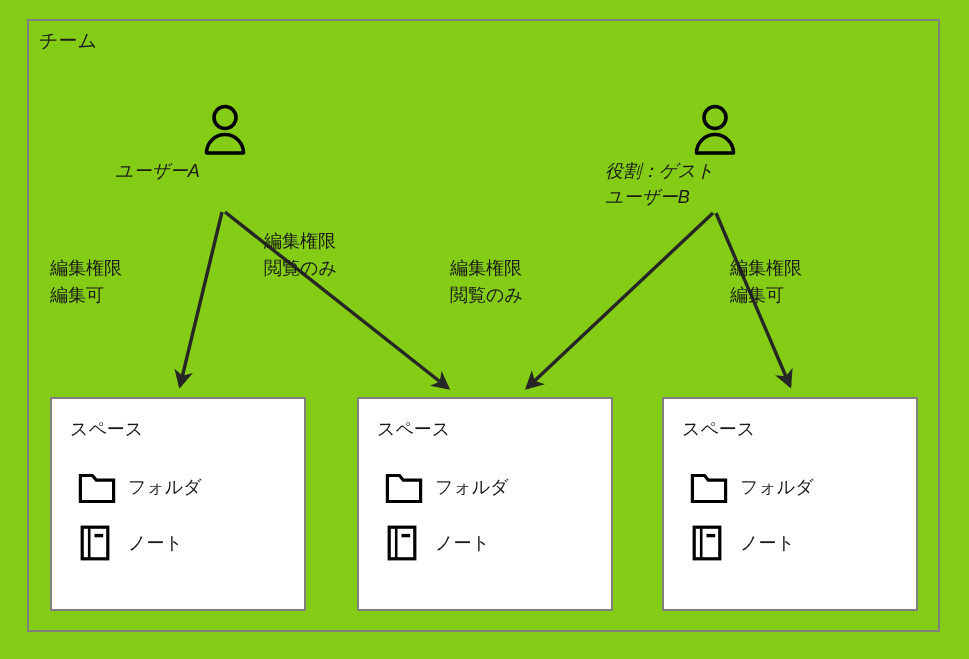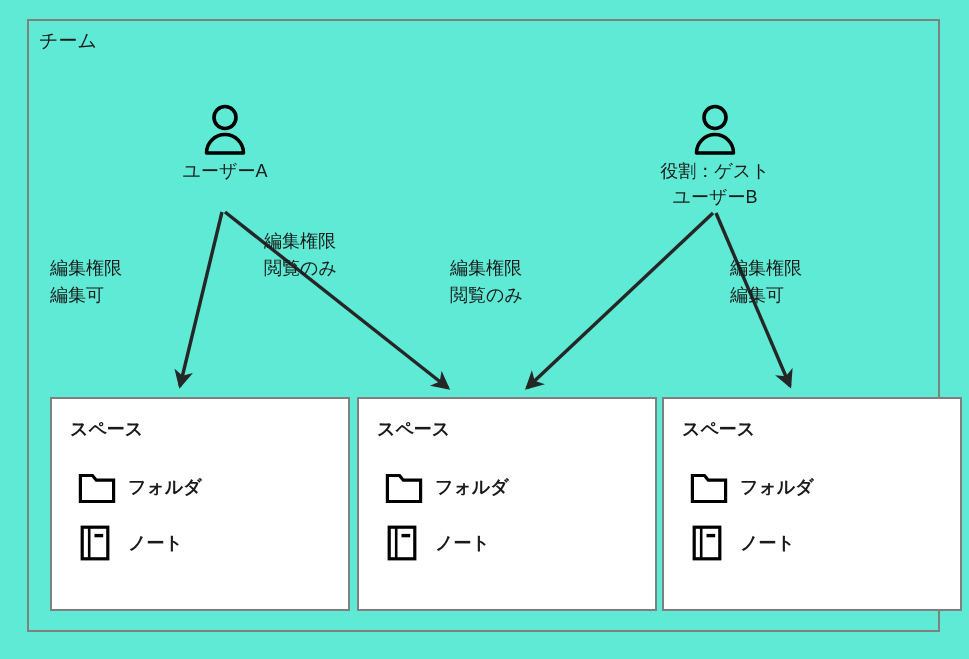--- a/index.html
+++ b/index.html
@@ -9,21 +9,21 @@
     background: #ffffff;
   }
   body {
     font-family: "Liberation Sans", "DejaVu Sans", sans-serif;
     color: #1a1a1a;
   }
   #canvas {
     position: relative;
     width: 969px;
     height: 659px;
-    background: #5eead4;
+    background: #84cc16;
     overflow: hidden;
   }
   
   .team-box {
     position: absolute;
     left: 27px;
     top: 19px;
     width: 913px;
     height: 613px;
     border: 2px solid #808080;
@@ -36,21 +36,22 @@
     top: 30px;
     font-size: 19px;
     line-height: 1.2;
     color: #1a1a1a;
     white-space: nowrap;
   }
   
   .user-node {
     position: absolute;
     width: 220px;
-    text-align: center;
+    text-align: left;
+    font-style: italic;
   }
   .user-node.user-a { left: 115px; top: 103px; }
   .user-node.user-b { left: 605px; top: 103px; }
   .user-icon {
     display: block;
     margin: 0 auto 3px auto;
     width: 52px;
     height: 52px;
   }
   .user-label {
@@ -79,26 +80,25 @@
     left: 0;
     top: 0;
     width: 969px;
     height: 659px;
     pointer-events: none;
   }
   
   .space-box {
     position: absolute;
     top: 397px;
-    width: 300px;
+    width: 256px;
     height: 214px;
     border: 2px solid #808080;
     box-sizing: border-box;
     background: #ffffff;
-    font-weight: bold;
   }
   .space-box.box-1 { left: 50px; }
   .space-box.box-2 { left: 357px; }
   .space-box.box-3 { left: 662px; }
   .space-title {
     position: absolute;
     left: 18px;
     top: 18px;
     font-size: 18px;
     color: #1a1a1a;

